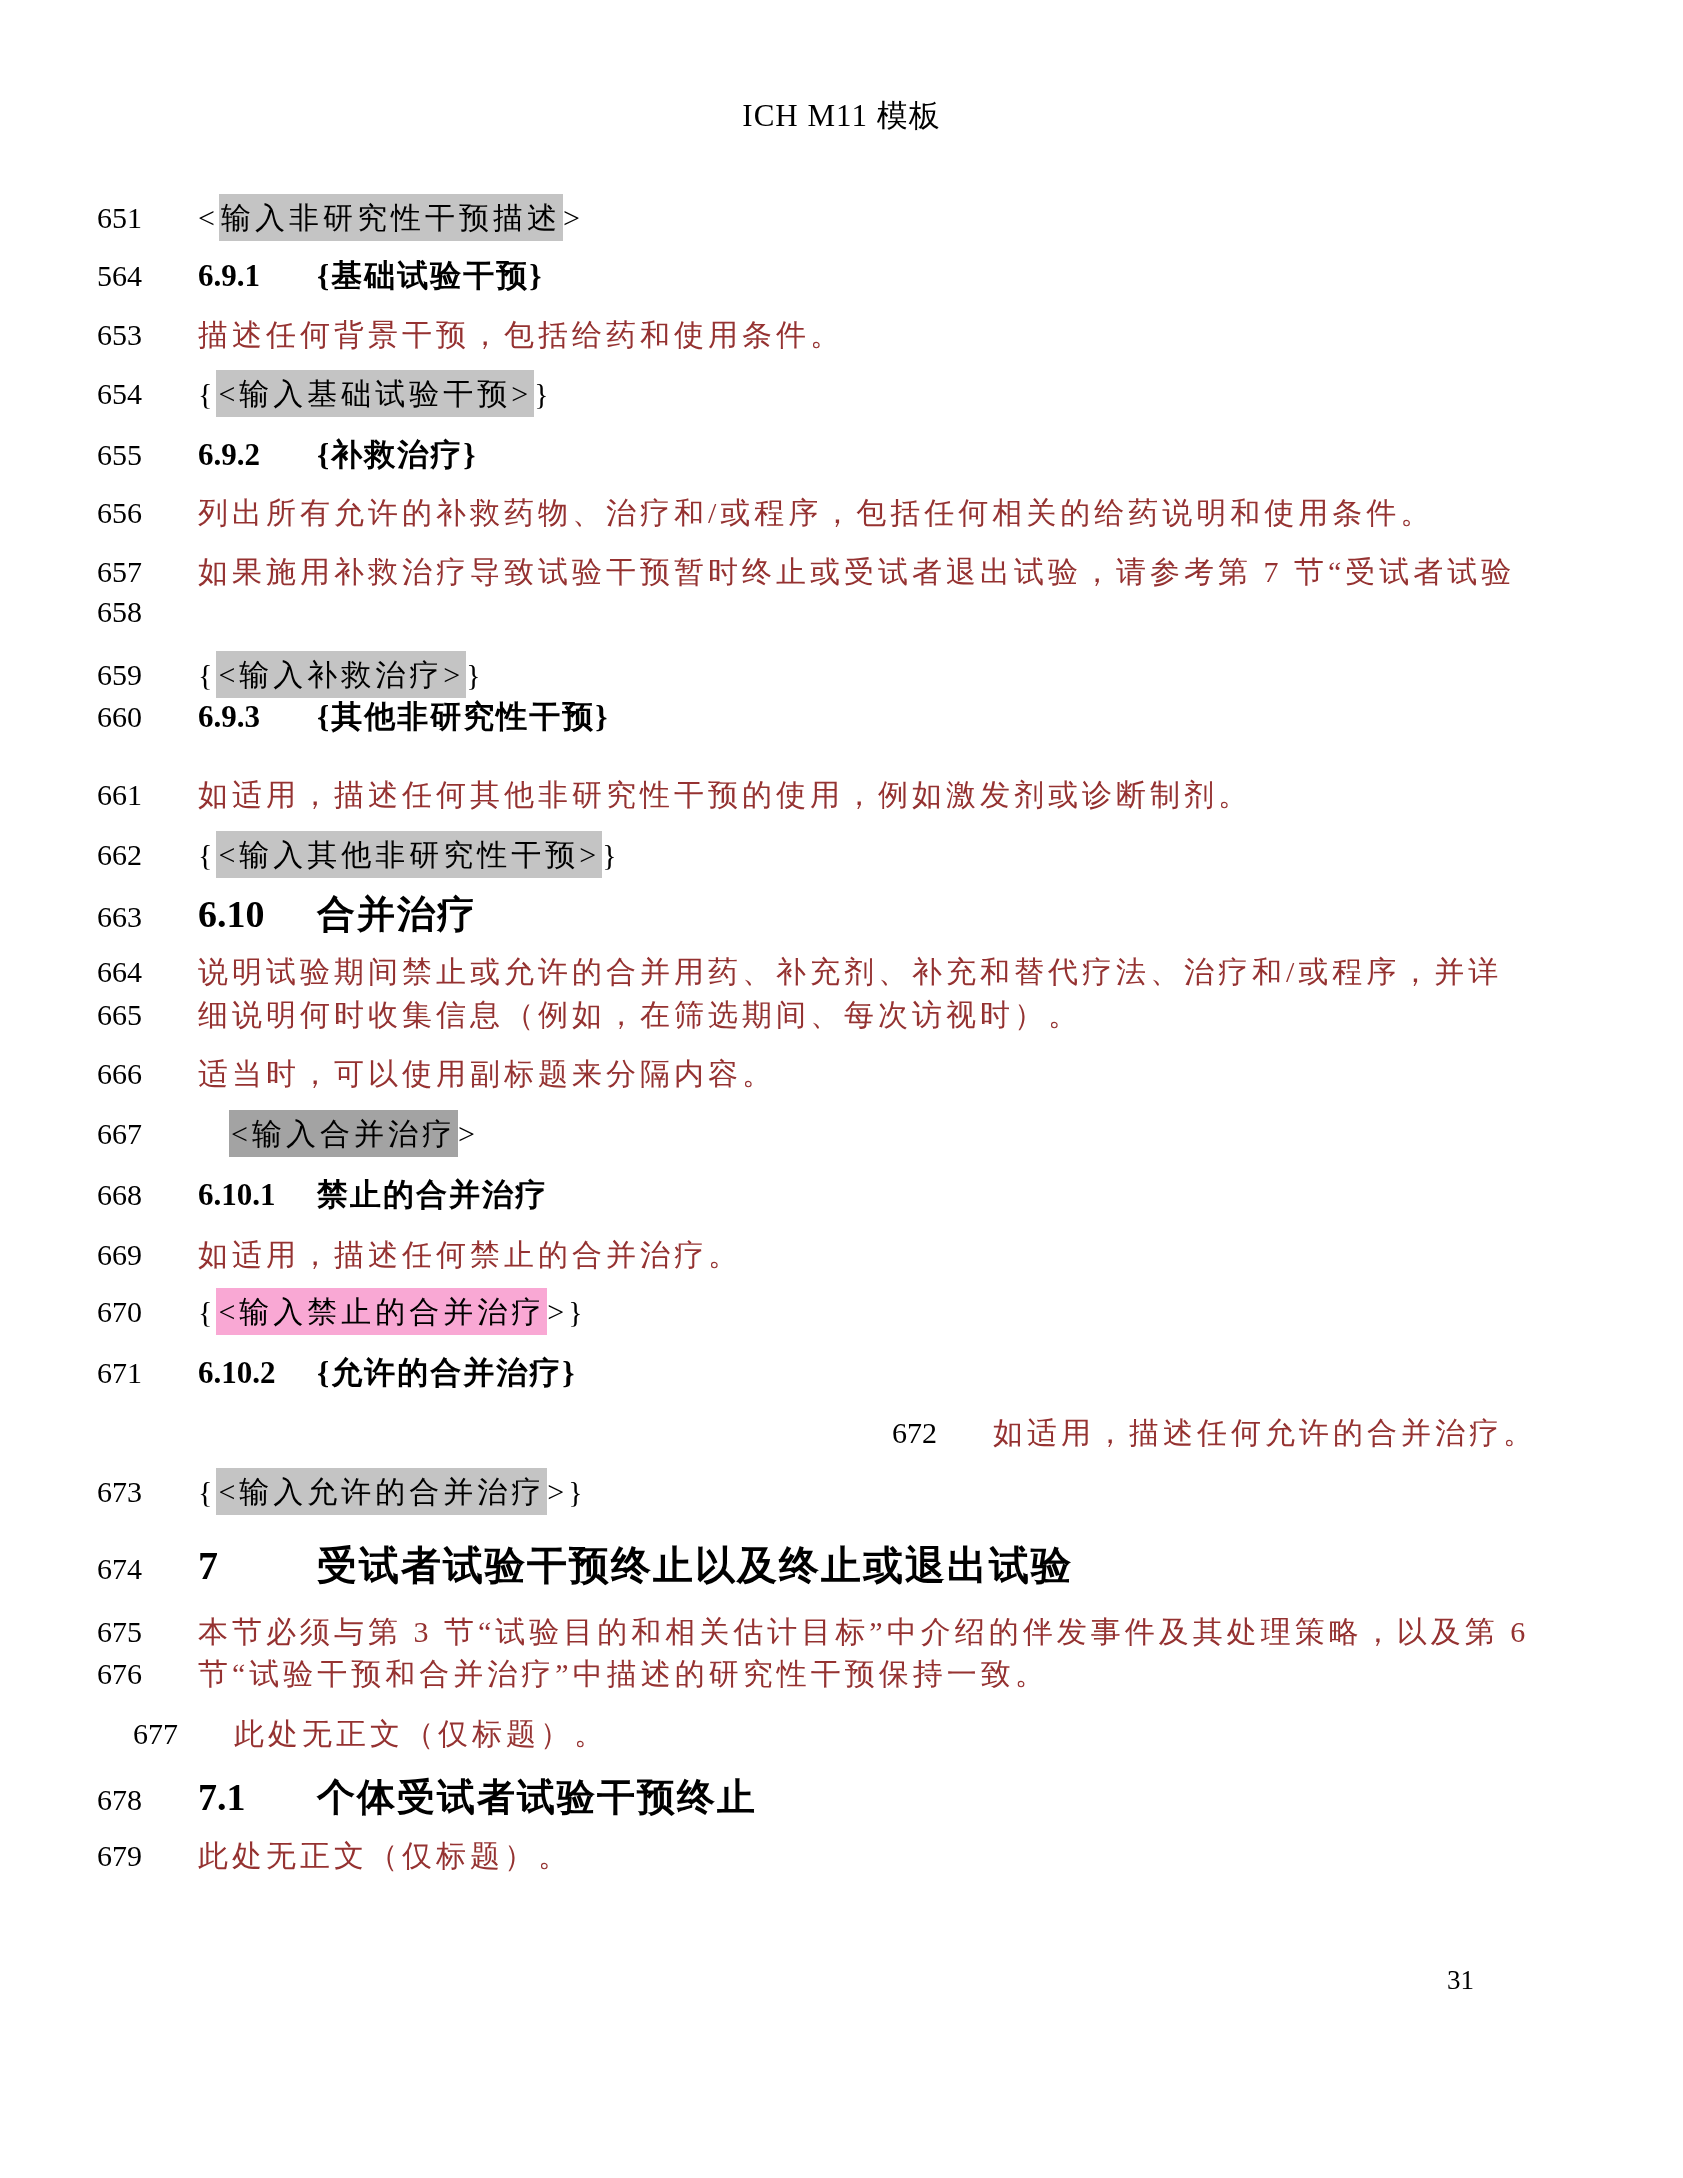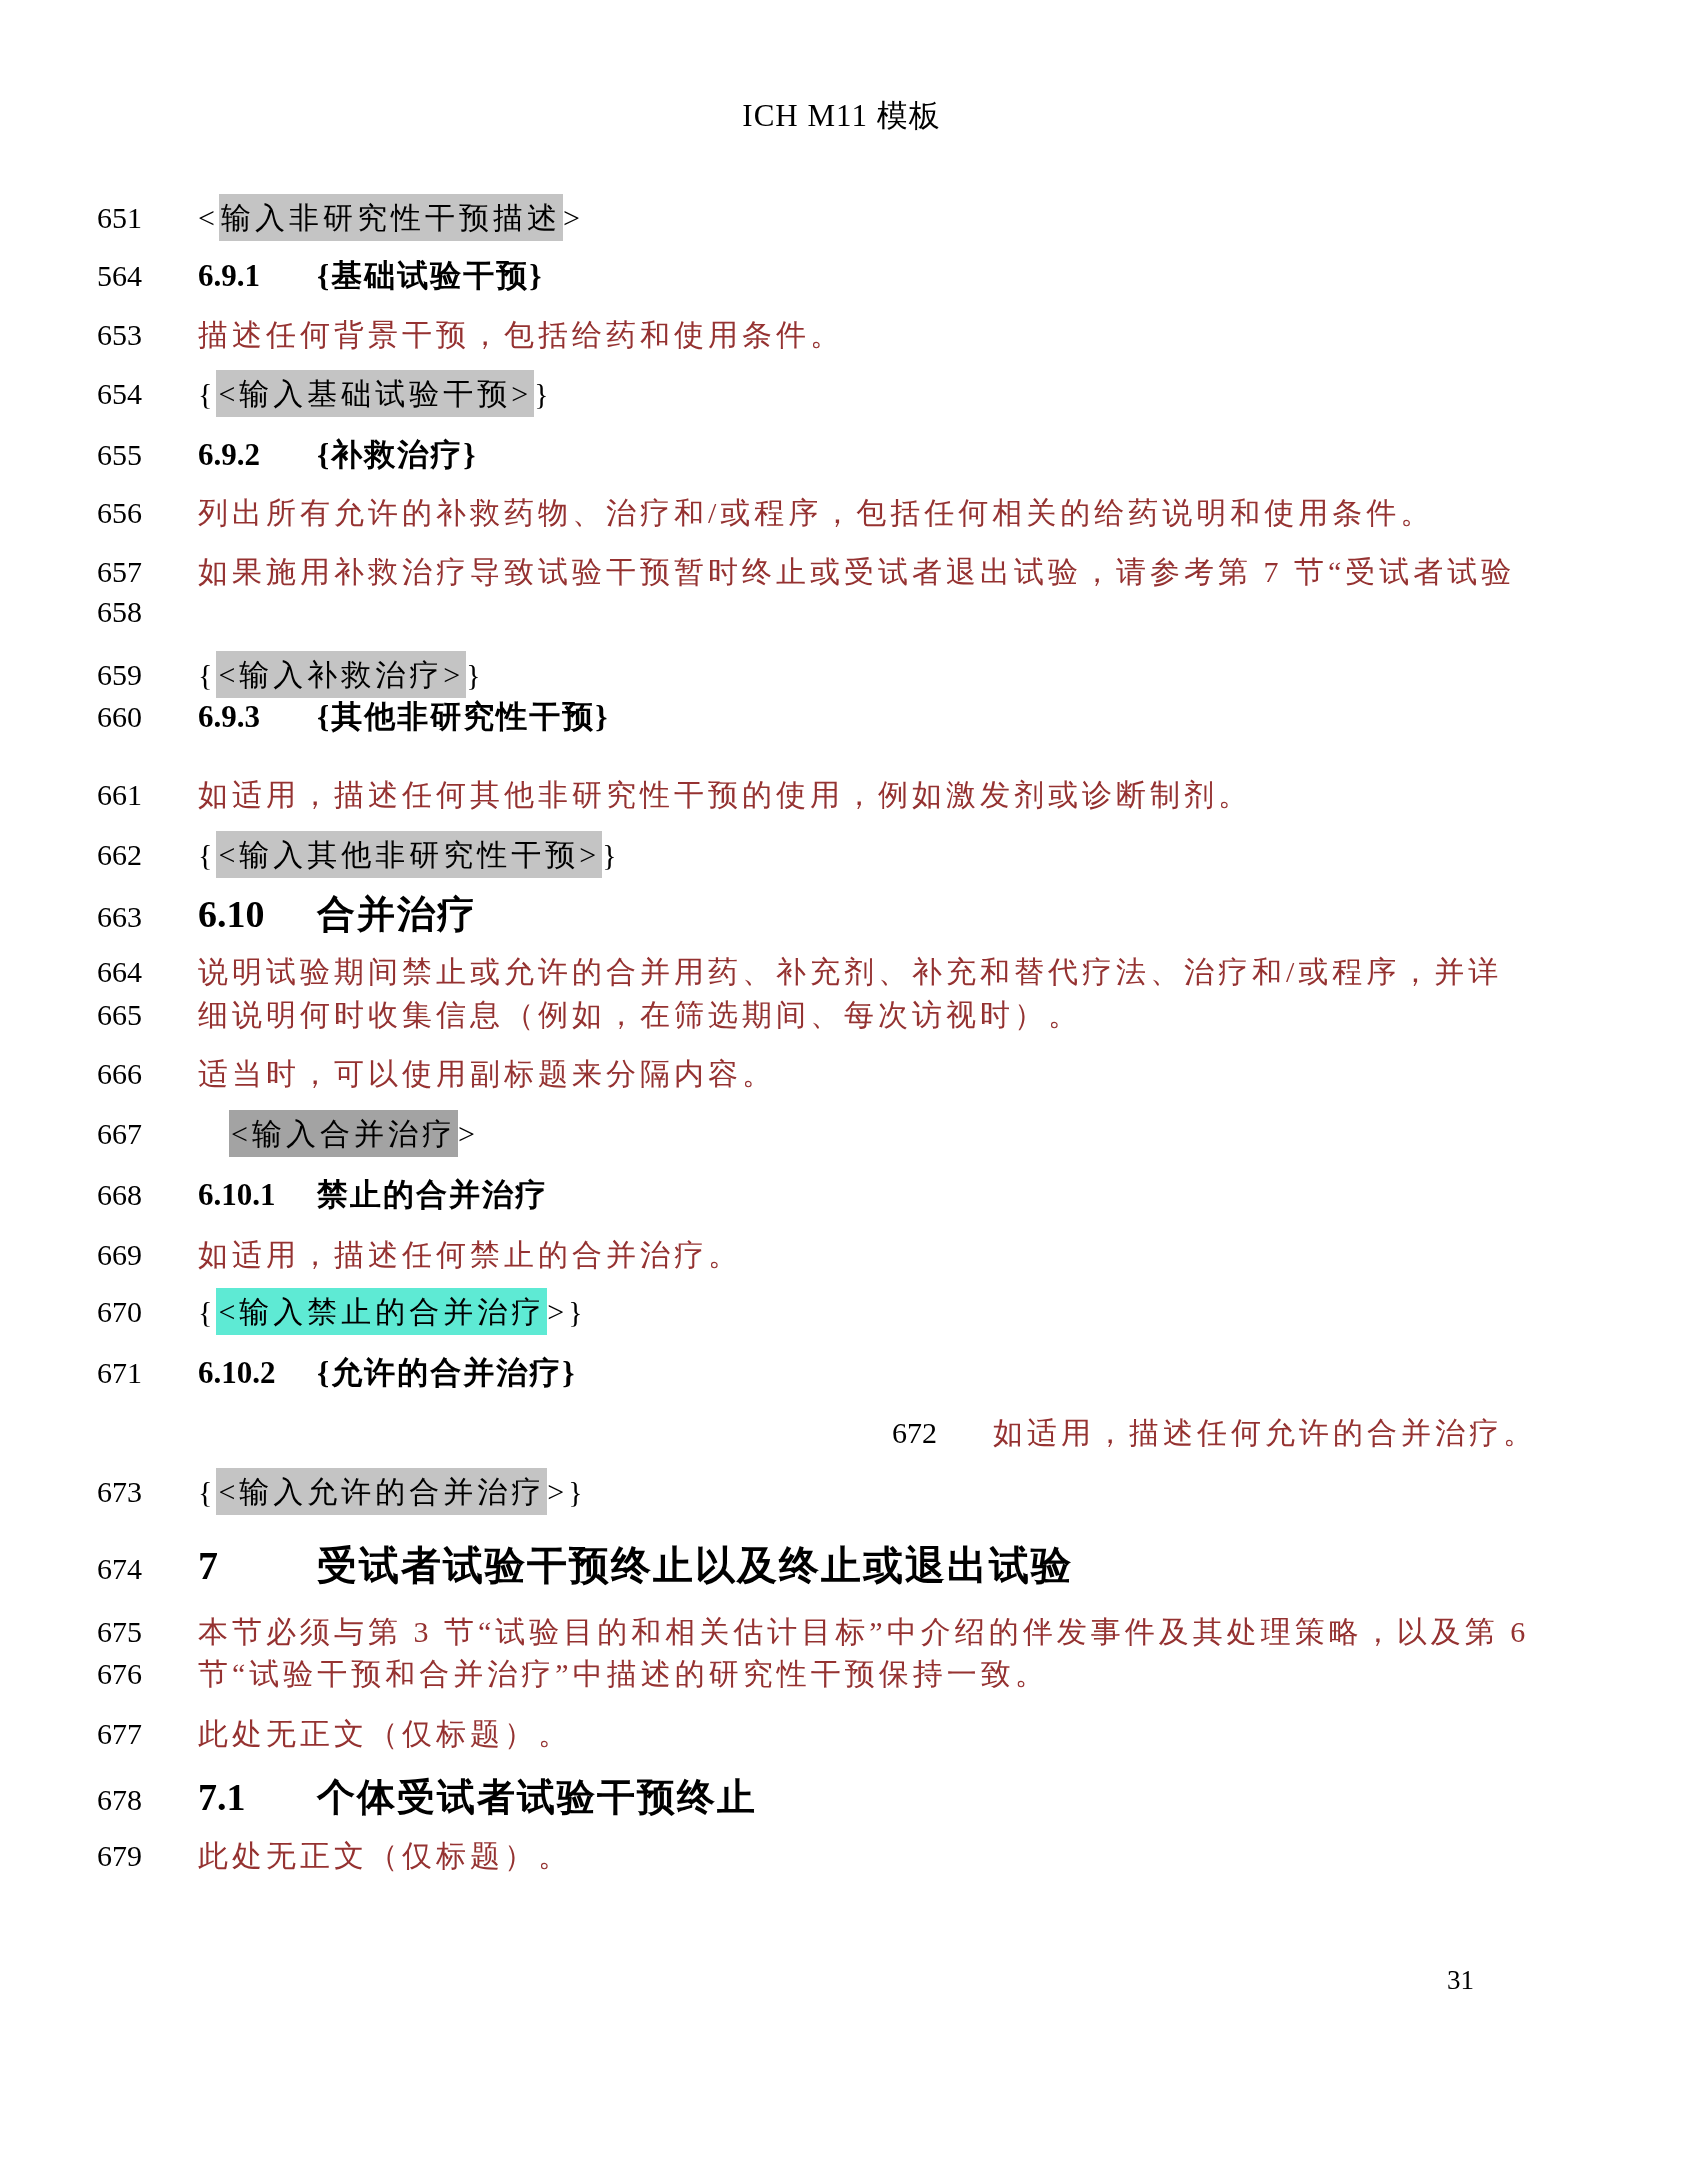--- a/index.html
+++ b/index.html
@@ -149,21 +149,21 @@
         <span class="num">668</span>
         <span class="h-num">6.10.1</span>
         <span class="h-title">禁止的合并治疗</span>
       </div>
       <div class="row" style="top: 1235px;">
         <span class="num">669</span>
         <span class="body-instruction" style="color: rgb(149, 50, 49);">如适用，描述任何禁止的合并治疗。</span>
       </div>
       <div class="row" style="top: 1292px;">
         <span class="num">670</span>
-        <span class="body-placeholder"><span>{</span><span class="hl" style="background: #5eead4;">&lt;输入禁止的合并治疗</span><span>&gt;}</span></span>
+        <span class="body-placeholder"><span>{</span><span class="hl" style="background: #f9a8d4;">&lt;输入禁止的合并治疗</span><span>&gt;}</span></span>
       </div>
       <div class="row lvl3" style="top: 1352px;">
         <span class="num">671</span>
         <span class="h-num">6.10.2</span>
         <span class="h-title">{允许的合并治疗}</span>
       </div>
       <div class="row" style="top: 1413px; justify-content: flex-end;">
         <span class="num">672</span>
         <span class="body-instruction" style="color: rgb(149, 50, 49);">如适用，描述任何允许的合并治疗。</span>
       </div>
@@ -177,21 +177,21 @@
         <span class="h-title">受试者试验干预终止以及终止或退出试验</span>
       </div>
       <div class="row" style="top: 1612px;">
         <span class="num">675</span>
         <span class="body-instruction" style="color: rgb(149, 50, 49);">本节必须与第 3 节“试验目的和相关估计目标”中介绍的伴发事件及其处理策略，以及第 6</span>
       </div>
       <div class="row" style="top: 1654px;">
         <span class="num">676</span>
         <span class="body-instruction" style="color: rgb(149, 50, 49);">节“试验干预和合并治疗”中描述的研究性干预保持一致。</span>
       </div>
-      <div class="row" style="top: 1714px;">
+      <div class="row" style="top: 1714px; margin-left: 36px;">
         <span class="num">677</span>
         <span class="body-instruction" style="color: rgb(149, 50, 49);">此处无正文（仅标题）。</span>
       </div>
       <div class="row lvl2" style="top: 1772px;">
         <span class="num">678</span>
         <span class="h-num">7.1</span>
         <span class="h-title">个体受试者试验干预终止</span>
       </div>
       <div class="row" style="top: 1836px;">
         <span class="num">679</span>

